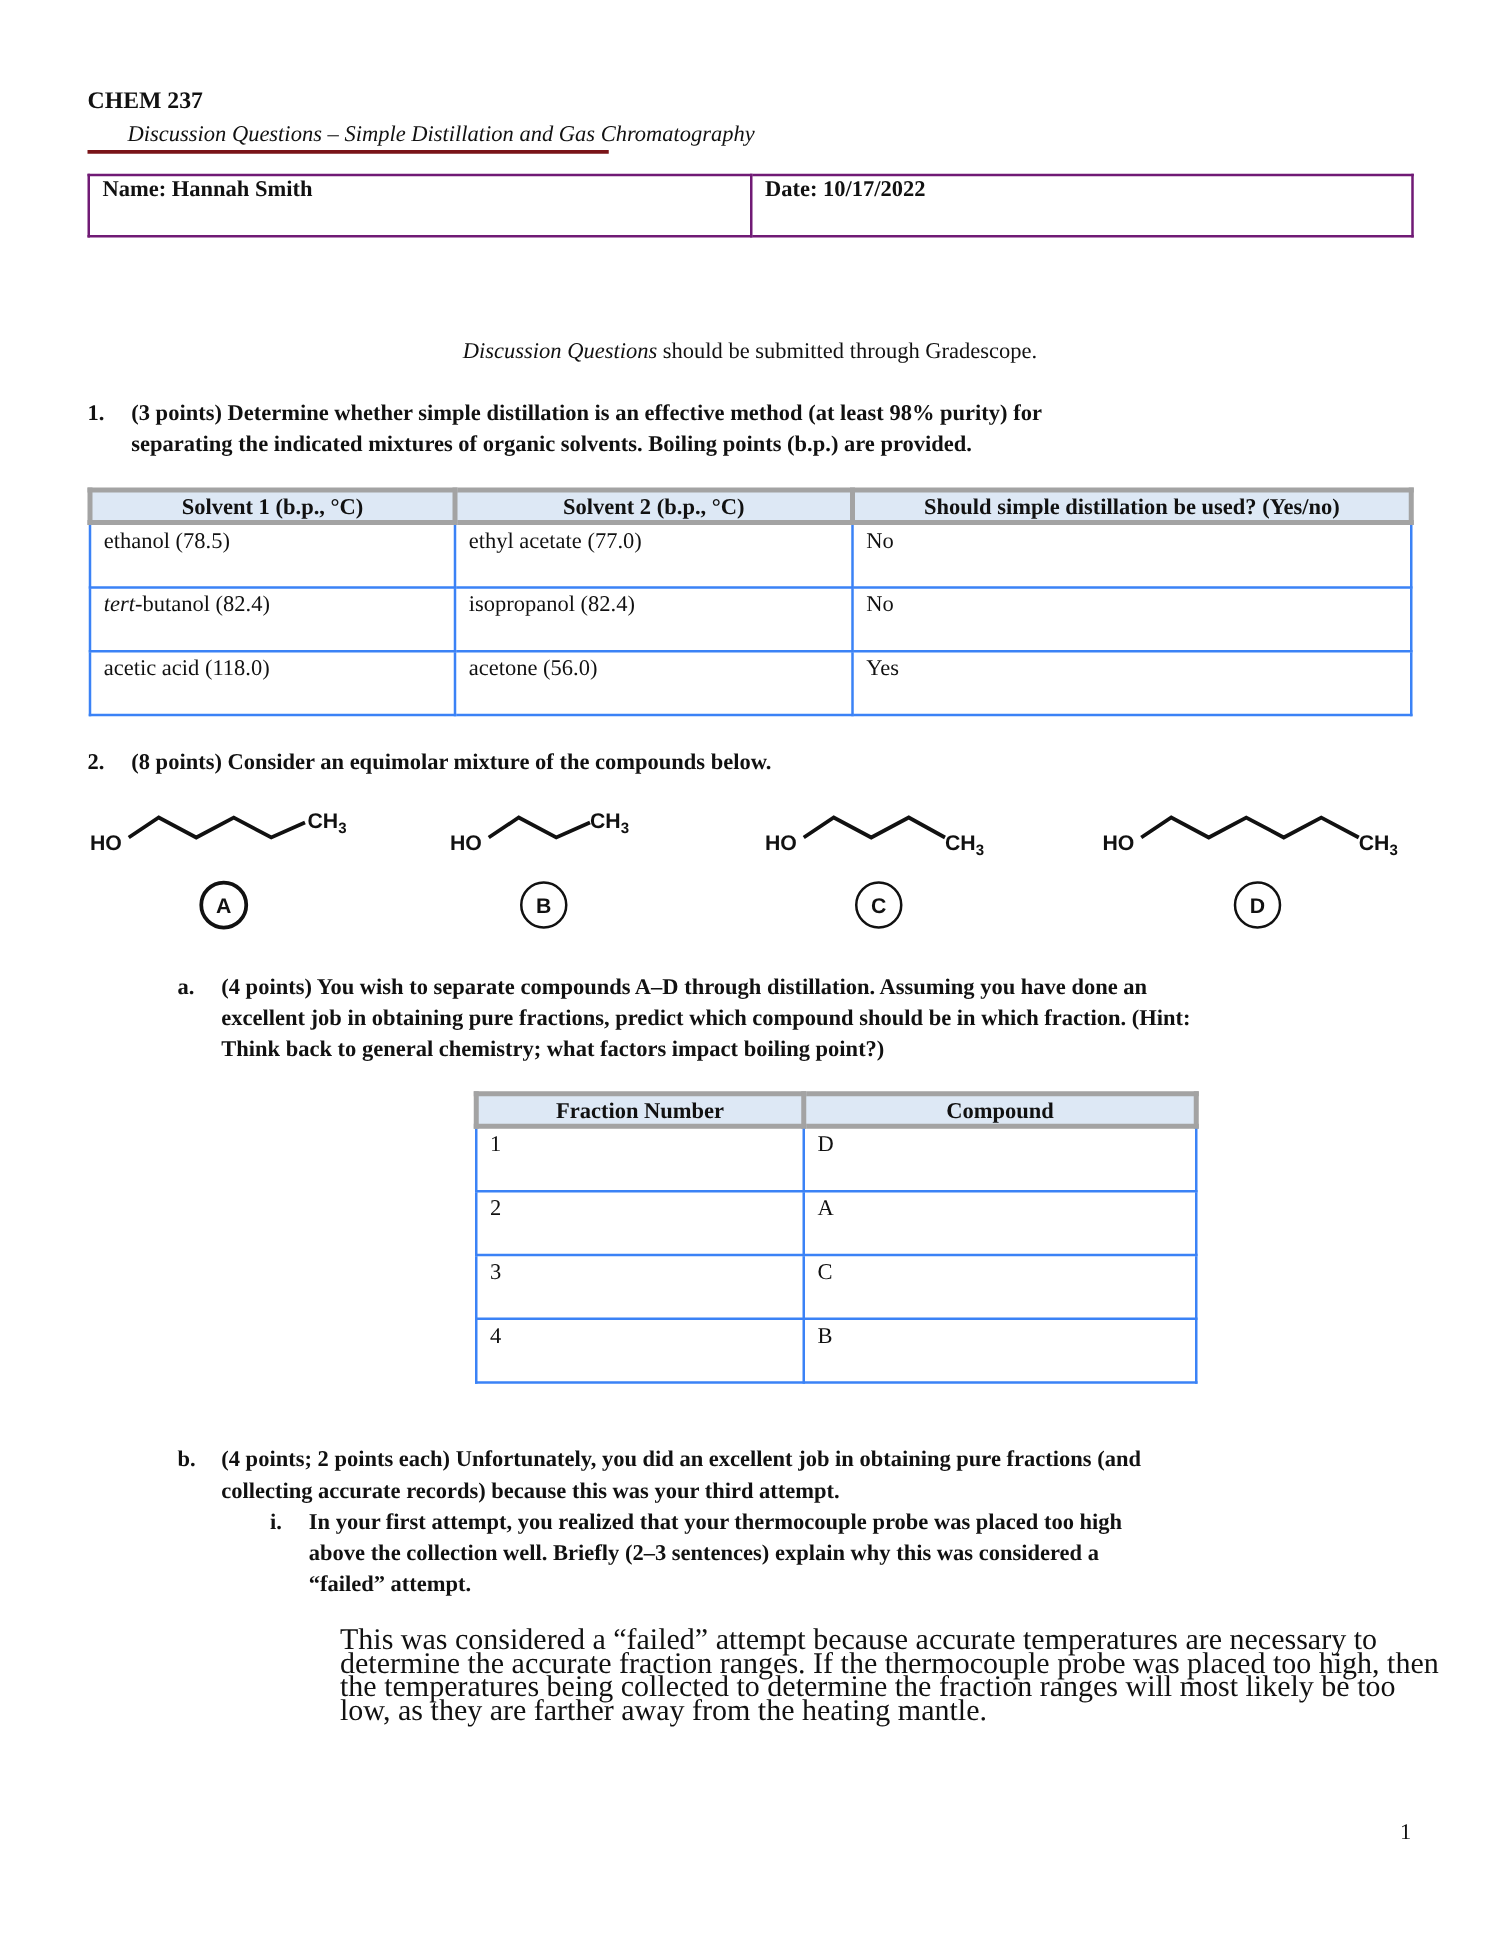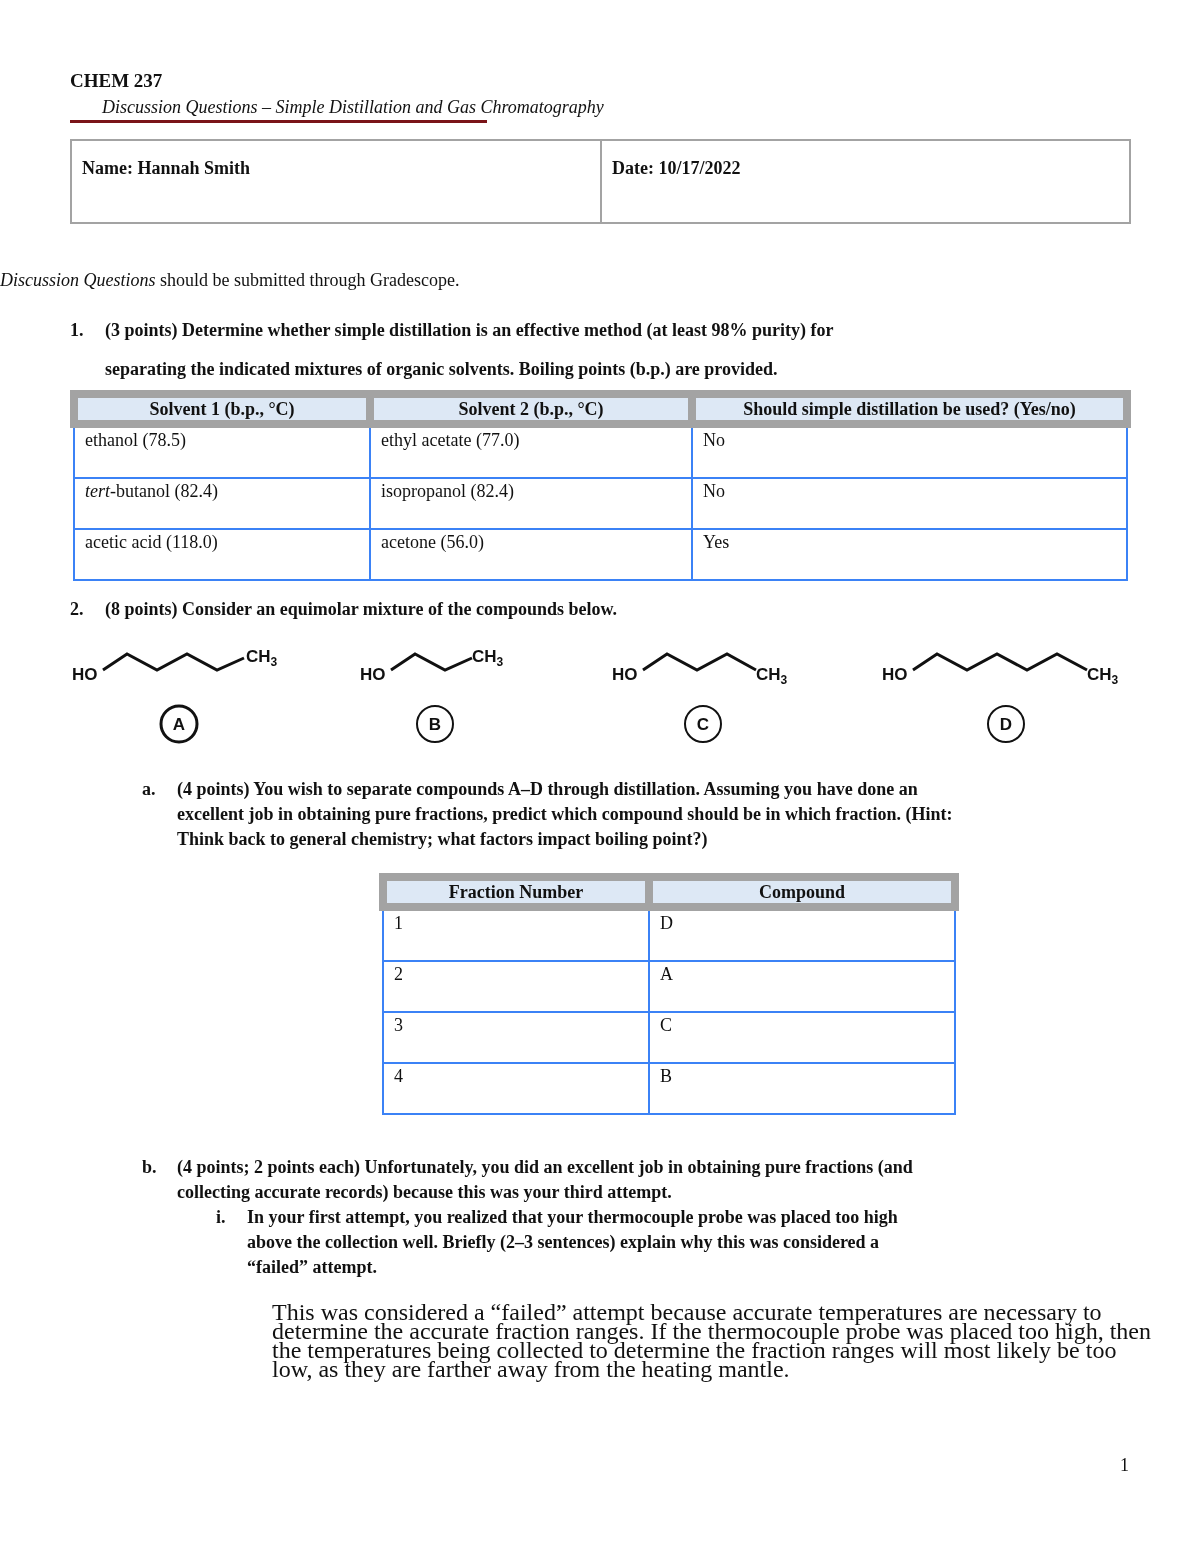--- a/index.html
+++ b/index.html
@@ -6,32 +6,32 @@
     body {
       width: 1200px; height: 1553px; position: relative; overflow: hidden;
       font-family: "Liberation Serif", "DejaVu Serif", serif; color: #111;
     }
     .abs { position: absolute; }
     .course { left: 70px; top: 70px; font-size: 19px; font-weight: bold; }
     .subtitle { left: 70px; top: 97px; font-size: 18px; font-style: italic; margin-left: 32px; }
     .subtitle-underline { left: 70px; top: 120px; width: 417px; height: 3px; background: #7a1418; }
 
     table.info { position: absolute; left: 70px; top: 139px; width: 1061px; border-collapse: collapse; }
-    table.info td { border: 2px solid #a3a3a3; height: 47px; vertical-align: top; padding: 17px 10px; font-size: 18px; font-weight: bold; }
+    table.info td { border: 2px solid #701a75; height: 47px; vertical-align: top; padding: 0 10px; font-size: 18px; font-weight: bold; }
     table.info td.c1 { width: 508px; }
 
-    .submit-note { left: 0; width: 1200px; top: 270px; font-size: 18px; }
+    .submit-note { left: 0; width: 1200px; top: 270px; text-align: center; font-size: 18px; }
     .submit-note i { font-style: italic; }
 
     .q { font-size: 18px; font-weight: bold; line-height: 25px; }
     .qnum { position: absolute; left: 70px; }
     .qtext { position: absolute; left: 105px; }
 
     table.grid { position: absolute; border-collapse: collapse; font-size: 18px; }
-    table.grid th { background: #dde8f5; border: 8px solid #a3a3a3; font-weight: bold; height: 22px; padding: 0 4px; text-align: center; }
+    table.grid th { background: #dde8f5; border: 4px solid #a3a3a3; font-weight: bold; height: 22px; padding: 0 4px; text-align: center; }
     table.grid td { border: 2px solid #3b82f6; vertical-align: top; padding: 2px 10px; height: 45px; }
     table.grid td.ctr { text-align: left; }
 
     .mol { position: absolute; }
     .mol svg { display: block; }
 
     .answer { position: absolute; left: 272px; top: 1303px; width: 880px; font-size: 24px; line-height: 19px; }
     .page-num { position: absolute; left: 1120px; top: 1455px; font-size: 18px; }
   </style>
 </head>
@@ -48,21 +48,21 @@
     <td>Date: 10/17/2022</td>
   </tr>
 </tbody>
   </table>
 
 <div class="abs submit-note"><i>Discussion Questions</i><span> should be submitted through Gradescope.</span></div>
 
 <div class="q">
   <span class="qnum" style="top:318px">1.</span>
   <span class="qtext" style="top:318px">(3 points) Determine whether simple distillation is an effective method (at least 98% purity) for</span>
-  <span class="qtext" style="top:357px">separating the indicated mixtures of organic solvents. Boiling points (b.p.) are provided.</span>
+  <span class="qtext" style="top:343px">separating the indicated mixtures of organic solvents. Boiling points (b.p.) are provided.</span>
 </div>
 
 <table class="grid" style="left:70px; top:390px; width:1061px;">
   <tbody>
       <tr>
     <th style="width:280px">Solvent 1 (b.p., °C)</th>
     <th style="width:306px">Solvent 2 (b.p., °C)</th>
     <th>Should simple distillation be used? (Yes/no)</th>
   </tr>
   <tr>

